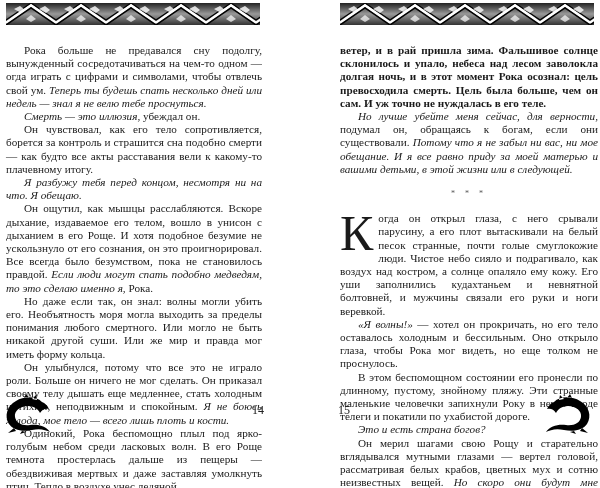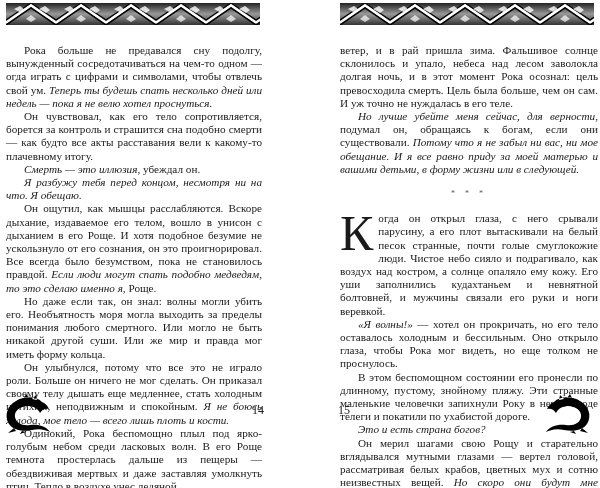--- a/index.html
+++ b/index.html
@@ -22,21 +22,21 @@
     .text-block {
       position: absolute; top: 44px;
       font-family: "Liberation Serif", "DejaVu Serif", serif;
       font-size: 11.2px; line-height: 13.2px;
       text-align: justify; hyphens: manual;
     }
     .page-left .text-block { left: 6px; width: 256px; }
     .page-right .text-block { left: 40px; width: 258px; }
 
     .para { margin: 0; text-indent: 18px; }
-    .para.noindent { text-indent: 0; }
+    .para.noindent { text-indent: 0; font-weight: bold; }
     .para i, .it { font-style: italic; }
 
     .divider {
       text-align: center; font-size: 8px; letter-spacing: 4px;
       color: #555; margin: 11px 0 12px 0; text-indent: 0;
     }
     .dropcap-para { text-indent: 0; }
     .dropcap {
       float: left; font-size: 50px; line-height: 40px;
       margin: 1px 5px 0 0; font-family: "Liberation Serif", serif;
@@ -74,25 +74,25 @@
           <polyline points="0,17 25,0 50,17" fill="none" stroke="#000" stroke-width="1.2"></polyline>
           <path d="M8,6 l6,-3 l5,4 l-4,3 z M33,6 l6,-3 l5,4 l-4,3 z" fill="#fff" opacity="0.8"></path>
           <path d="M20,16 l5,-4 l5,4 l-5,3 z" fill="#fff" opacity="0.7"></path>
         </pattern>
       </defs>
       <rect width="254" height="22" fill="url(#zz)"></rect>
     </svg>
   </div>
 
   <div class="text-block">
-    <p class="para"><span>Рока больше не предавался сну подолгу, вынужденный сосредотачиваться на чем-то одном — огда играть с цифрами и символами, чтобы отвлечь свой ум. </span><span class="it">Теперь ты будешь спать несколько дней или недель — пока я не велю хотел проснуться.</span></p>
+    <p class="para"><span>Рока больше не предавался сну подолгу, вынужденный сосредотачиваться на чем-то одном — огда играть с цифрами и символами, чтобы отвлечь свой ум. </span><span class="it">Теперь ты будешь спать несколько дней или недель — знал я не велю тебе проснуться.</span></p>
+    <p class="para"><span class="it">Смерть — это иллюзия</span><span>, убеждал он.</span></p>
     <p class="para"><span>Он чувствовал, как его тело сопротивляется, борется за контроль и страшится сна подобно смерти — как будто все акты расставания вели к какому-то плачевному итогу.</span></p>
-    <p class="para"><span class="it">Смерть — это иллюзия</span><span>, убеждал он.</span></p>
     <p class="para"><span class="it">Я разбужу тебя перед концом, несмотря ни на что. Я обещаю.</span></p>
-    <p class="para"><span>Он ощутил, как мышцы расслабляются. Вскоре дыхание, издаваемое его телом, вошло в унисон с дыханием в его Роще. И хотя подобное безумие не ускользнуло от его сознания, он это проигнорировал. Все всегда было безумством, пока не становилось правдой. </span><span class="it">Если люди могут спать подобно медведям, то это сделаю именно я</span><span>, Роще.</span></p>
+    <p class="para"><span>Он ощутил, как мышцы расслабляются. Вскоре дыхание, издаваемое его телом, вошло в унисон с дыханием в его Роще. И хотя подобное безумие не ускользнуло от его сознания, он это проигнорировал. Все всегда было безумством, пока не становилось правдой. </span><span class="it">Если люди могут спать подобно медведям, то это сделаю именно я</span><span>, Рока.</span></p>
     <p class="para"><span>Но даже если так, он знал: волны могли убить его. Необъятность моря могла выходить за пределы понимания любого смертного. Или могло не быть никакой другой суши. Или же мир и правда мог иметь форму кольца.</span></p>
     <p class="para"><span>Он улыбнулся, потому что все это не играло роли. Больше он ничего не мог сделать. Он приказал своему телу дышать еще медленнее, стать холодным и тихим, неподвижным и спокойным. </span><span class="it">Я не боюсь холода, мое тело — всего лишь плоть и кости.</span></p>
     <p class="para"><span>Одинокий, Рока беспомощно плыл под ярко-голубым небом среди ласковых волн. В его Роще темнота простерлась дальше из пещеры — обездвиживая мертвых и даже заставляя умолкнуть птиц. Тепло в воздухе унес ледяной</span></p>
   </div>
 
   <svg class="dragon" viewBox="0 0 50 40">
     <path d="M40,8 C34,2 22,2 14,7 C5,12 2,22 7,30 C11,36 20,38 30,36 C38,34 44,36 48,38 C44,32 36,30 28,31 C20,32 14,29 13,23 C12,17 18,12 26,12 C32,12 36,15 38,19 C40,15 44,14 47,15 C45,11 43,9 40,8 Z M30,5 l4,-4 l1,5 z M22,4 l2,-4 l3,4 z" fill="#000"></path>
     <path d="M12,34 l-6,5 l8,-2 z M20,37 l-2,3 l6,-2 z" fill="#000"></path>
   </svg>
 
@@ -101,21 +101,21 @@
 
 <div class="page page-right">
   <div class="ornament">
     <svg width="254" height="22" viewBox="0 0 254 22">
       <rect width="254" height="22" fill="url(#zz)"></rect>
     </svg>
   </div>
 
   <div class="text-block">
     <p class="para noindent"><span>ветер, и в рай пришла зима. Фальшивое солнце склонилось и упало, небеса над лесом заволокла долгая ночь, и в этот момент Рока осознал: цель превосходила смерть. Цель была больше, чем он сам. И уж точно не нуждалась в его теле.</span></p>
-    <p class="para"><span class="it">Но лучше убейте меня сейчас, для верности</span><span>, подумал он, обращаясь к богам, если они существовали. </span><span class="it">Потому что я не забыл ни вас, ни мое обещание. И я все равно приду за моей матерью и вашими детьми, в форму жизни или в следующей.</span></p>
+    <p class="para"><span class="it">Но лучше убейте меня сейчас, для верности</span><span>, подумал он, обращаясь к богам, если они существовали. </span><span class="it">Потому что я не забыл ни вас, ни мое обещание. И я все равно приду за моей матерью и вашими детьми, в этой жизни или в следующей.</span></p>
 
     <div class="divider">* * *</div>
 
     <p class="para dropcap-para"><span class="dropcap">К</span><span>огда он открыл глаза, с него срывали парусину, а его плот вытаскивали на белый песок странные, почти голые смуглокожие люди. Чистое небо сияло и подрагивало, как воздух над костром, а солнце опаляло ему кожу. Его уши заполнились кудахтаньем и невнятной болтовней, и мужчины связали его руки и ноги веревкой.</span></p>
     <p class="para"><span class="it">«Я волны!»</span><span> — хотел он прокричать, но его тело оставалось холодным и бессильным. Оно открыло глаза, чтобы Рока мог видеть, но еще толком не проснулось.</span></p>
     <p class="para"><span>В этом беспомощном состоянии его пронесли по длинному, пустому, знойному пляжу. Эти странные маленькие человечки запихнули Року в нечто вроде телеги и покатили по ухабистой дороге.</span></p>
     <p class="para"><span class="it">Это и есть страна богов?</span></p>
     <p class="para"><span>Он мерил шагами свою Рощу и старательно вглядывался мутными глазами — вертел головой, рассматривая белых крабов, цветных мух и сотню неизвестных вещей. </span><span class="it">Но скоро они будут мне известны</span></p>
   </div>
 

